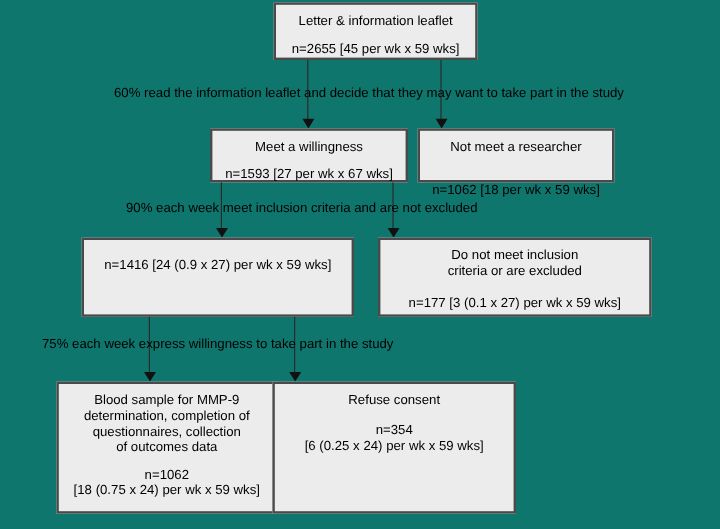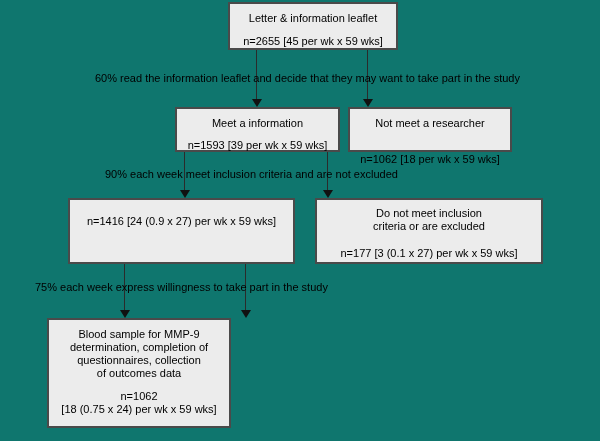--- a/index.html
+++ b/index.html
@@ -97,22 +97,22 @@
   </div>
 
   <div class="vline" id="c1-line"></div>
   <div class="arrowhead" id="c1-head"></div>
   <div class="vline" id="c2-line"></div>
   <div class="arrowhead" id="c2-head"></div>
 
   <div class="flow-label" id="l1">60% read the information leaflet and decide that they may want to take part in the study</div>
 
   <div class="node" id="n-meet-res">
-    <div class="title">Meet a information</div>
-    <div class="stats">n=1593 [39 per wk x 59 wks]</div>
+    <div class="title">Meet a willingness</div>
+    <div class="stats">n=1593 [27 per wk x 67 wks]</div>
   </div>
   <div class="node" id="n-notmeet-res">
     <div class="title">Not meet a researcher</div>
     <div class="stats">n=1062 [18 per wk x 59 wks]</div>
   </div>
 
   <div class="vline" id="c3-line"></div>
   <div class="arrowhead" id="c3-head"></div>
   <div class="vline" id="c4-line"></div>
   <div class="arrowhead" id="c4-head"></div>
@@ -136,14 +136,19 @@
   <div class="flow-label" id="l3">75% each week express willingness to take part in the study</div>
 
   <div class="node" id="n-blood">
     <div class="title">Blood sample for MMP-9
 determination, completion of
 questionnaires, collection
 of outcomes data</div>
     <div class="stats">n=1062
 [18 (0.75 x 24) per wk x 59 wks]</div>
   </div>
+  <div class="node" id="n-refuse">
+    <div class="title">Refuse consent</div>
+    <div class="stats">n=354
+[6 (0.25 x 24) per wk x 59 wks]</div>
+  </div>
 
 </div>
 
 </body></html>

